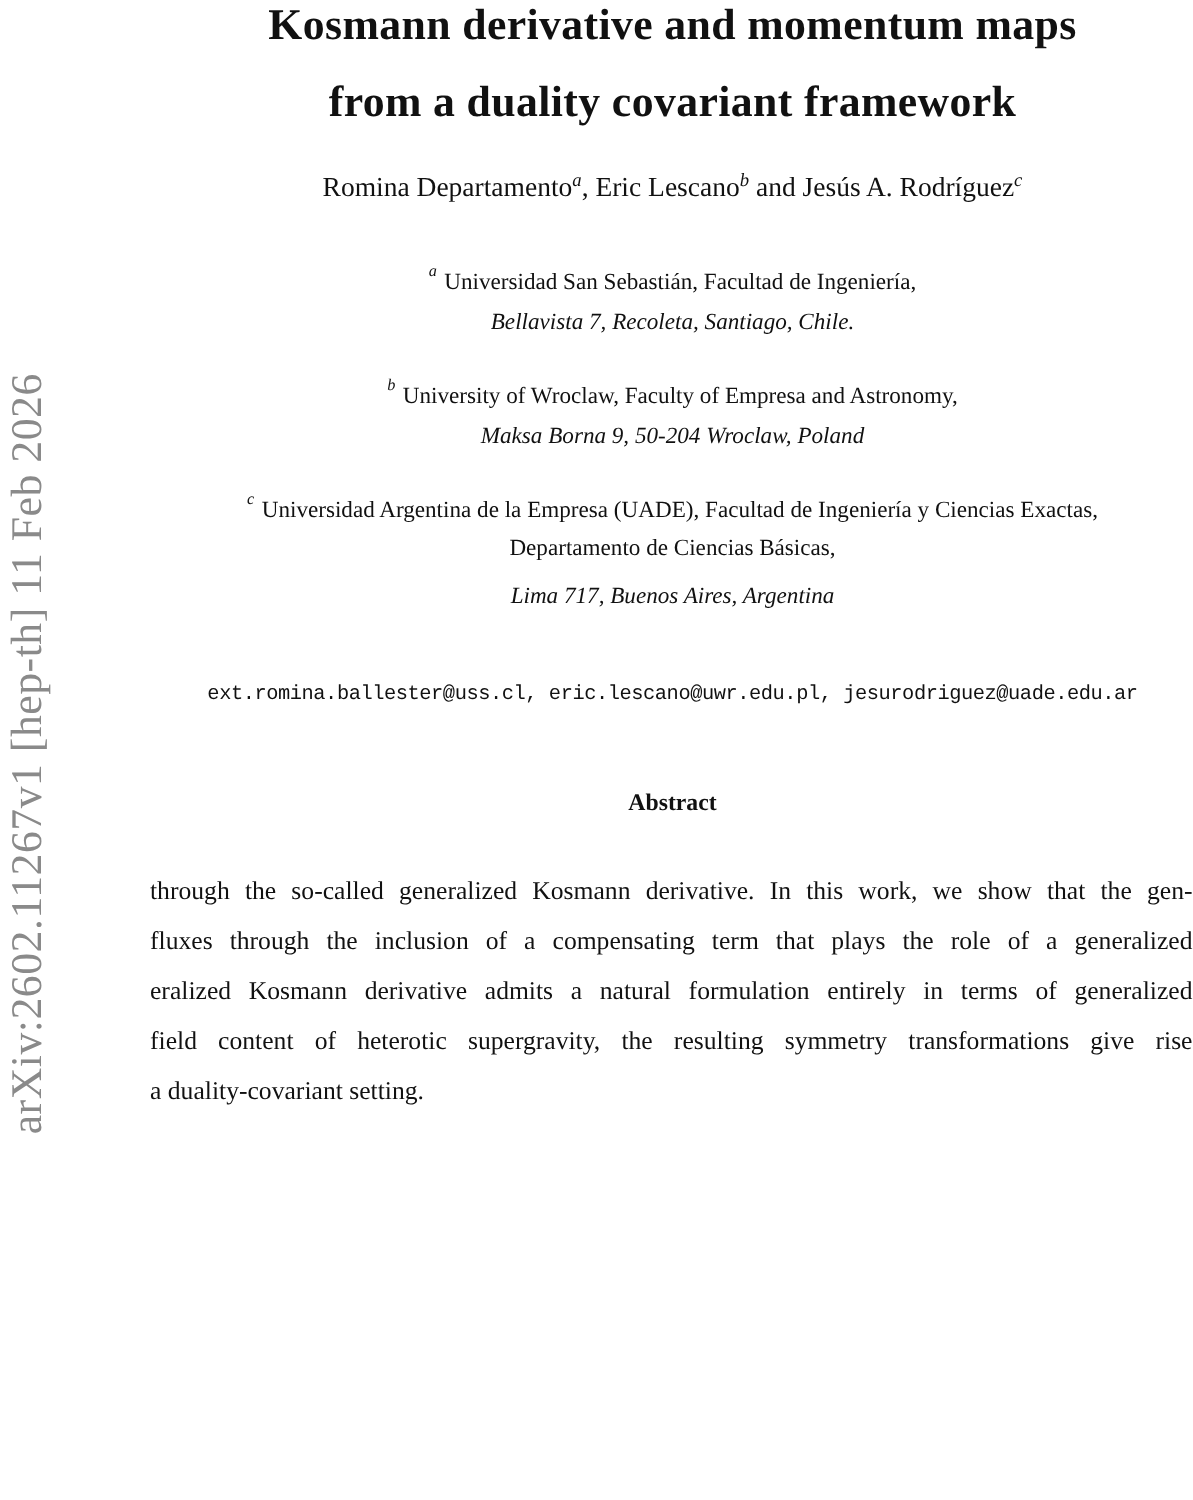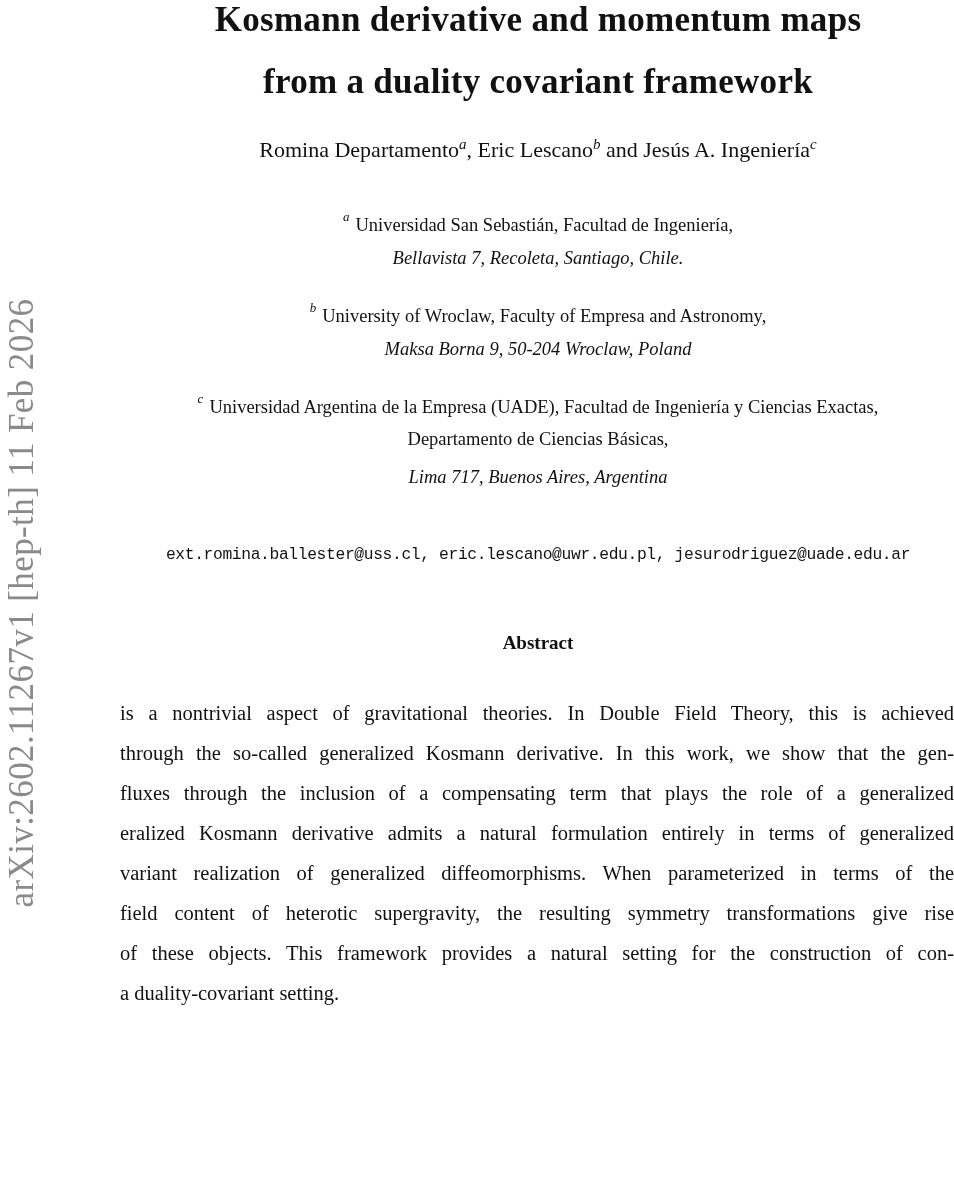--- a/index.html
+++ b/index.html
@@ -34,21 +34,21 @@
 </style>
 </head>
 <body>
 
 <div class="arxiv">arXiv:2602.11267v1  [hep-th]  11 Feb 2026</div>
 
 <div class="center title" style="top:0px;">Kosmann derivative and momentum maps</div>
 <div class="center title" style="top:62px;">from a duality covariant framework</div>
 
 <div class="center authors" style="top:137px;">
-  <span>Romina Departamento</span><sup>a</sup><span style="white-space:pre">, </span><span>Eric Lescano</span><sup>b</sup><span style="white-space:pre"> and </span><span>Jesús A. Ingeniería</span><sup>c</sup>
+  <span>Romina Departamento</span><sup>a</sup><span style="white-space:pre">, </span><span>Eric Lescano</span><sup>b</sup><span style="white-space:pre"> and </span><span>Jesús A. Rodríguez</span><sup>c</sup>
 </div>
 
 <div class="center aff" style="top:209px;">
   <span class="affsup">a</span><span>Universidad San Sebastián, Facultad de Ingeniería,</span>
 </div>
 <div class="center aff it" style="top:248px;">Bellavista 7, Recoleta, Santiago, Chile.</div>
 
 <div class="center aff" style="top:300px;">
   <span class="affsup">b</span><span>University of Wroclaw, Faculty of Empresa and Astronomy,</span>
 </div>
@@ -58,21 +58,18 @@
   <span class="affsup">c</span><span>Universidad Argentina de la Empresa (UADE), Facultad de Ingeniería y Ciencias Exactas,</span>
 </div>
 <div class="center aff" style="top:429px;">Departamento de Ciencias Básicas,</div>
 <div class="center aff it" style="top:467px;">Lima 717, Buenos Aires, Argentina</div>
 
 <div class="center emails" style="top:545px;">ext.romina.ballester@uss.cl, eric.lescano@uwr.edu.pl, jesurodriguez@uade.edu.ar</div>
 
 <div class="center abs-head" style="top:632px;">Abstract</div>
 
 <div class="abstract">
-  <span class="line">is a nontrivial aspect of gravitational theories. In Double Field Theory, this is achieved</span>
   <span class="line">through the so-called generalized Kosmann derivative. In this work, we show that the gen-</span>
   <span class="line">fluxes through the inclusion of a compensating term that plays the role of a generalized</span>
   <span class="line">eralized Kosmann derivative admits a natural formulation entirely in terms of generalized</span>
-  <span class="line">variant realization of generalized diffeomorphisms. When parameterized in terms of the</span>
   <span class="line">field content of heterotic supergravity, the resulting symmetry transformations give rise</span>
-  <span class="line">of these objects. This framework provides a natural setting for the construction of con-</span>
   <span class="line last">a duality-covariant setting.</span>
 </div>
 
 </body></html>

